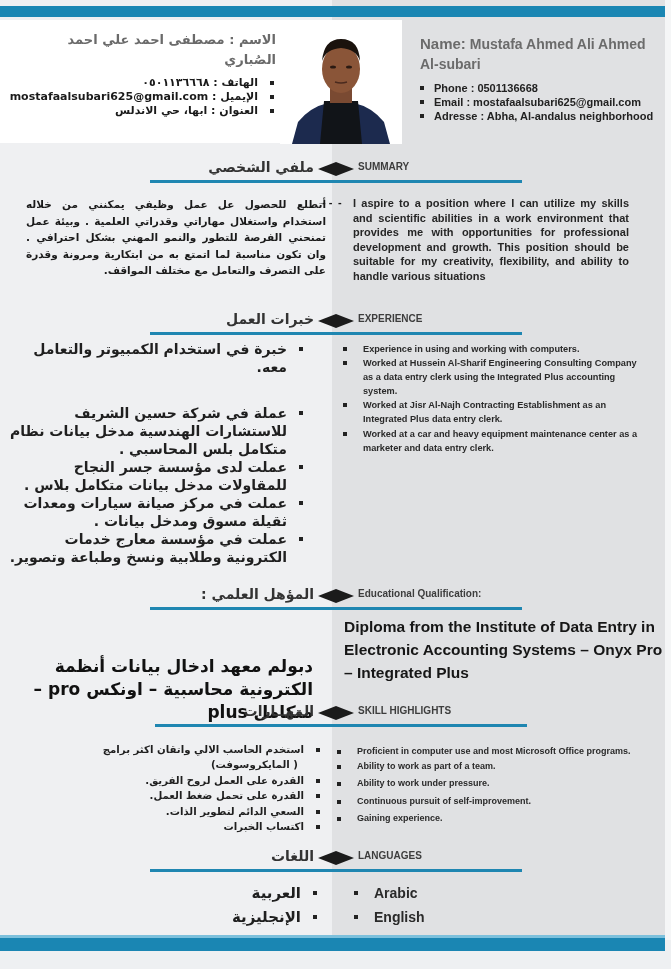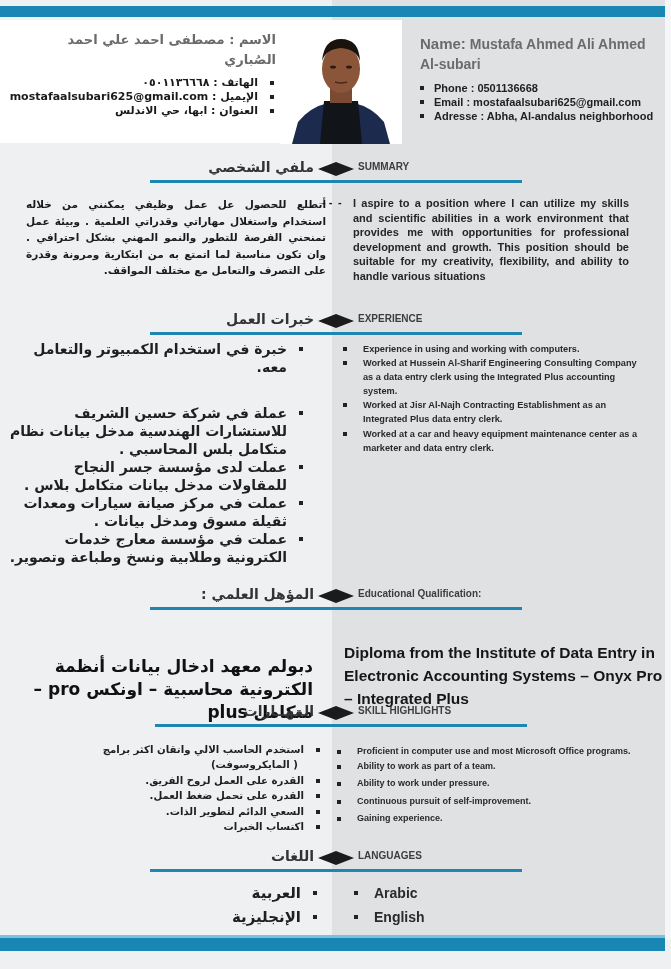--- a/index.html
+++ b/index.html
@@ -57,21 +57,21 @@
   .list-en li { position: relative; padding-left: 24px; }
   .list-en li::before { content: ""; position: absolute; left: 4px; width: 4px; height: 4px; background: #222; }
 
   .exp-ar { right: 364px; top: 340px; width: 300px; font-size: 14px; line-height: 18px; }
   .exp-ar li::before { top: 7px; }
   .exp-ar li.gap { margin-top: 28px; }
   .exp-en { left: 339px; top: 342px; width: 300px; font-size: 9.2px; line-height: 14.1px; }
   .exp-en li::before { top: 5px; }
 
   .edu-ar { position: absolute; right: 358px; top: 615px; width: 310px; font-size: 17px; font-weight: bold; line-height: 23px; direction: rtl; text-align: right; font-family: "DejaVu Sans", sans-serif; color: #111; margin-top: 40px; }
-  .edu-en { position: absolute; left: 344px; top: 615px; width: 320px; font-size: 15.5px; font-weight: bold; line-height: 23px; color: #161616; margin-top: 26px; }
+  .edu-en { position: absolute; left: 344px; top: 615px; width: 320px; font-size: 15.5px; font-weight: bold; line-height: 23px; color: #161616; }
 
   .skills-ar { right: 347px; top: 742px; width: 300px; font-size: 10.2px; line-height: 15.4px; }
   .skills-ar li::before { top: 6px; }
   .skills-ar li .cont { display: block; padding-right: 6px; }
   .skills-en { left: 333px; top: 743px; width: 330px; font-size: 9px; line-height: 17.4px; }
   .skills-en li::before { top: 7px; }
   .skills-en li .wrap { display: block; line-height: 14px; padding-top: 1px; }
 
   .lang-ar { right: 350px; top: 881px; width: 200px; font-size: 15px; line-height: 24px; }
   .lang-ar li::before { top: 10px; }

